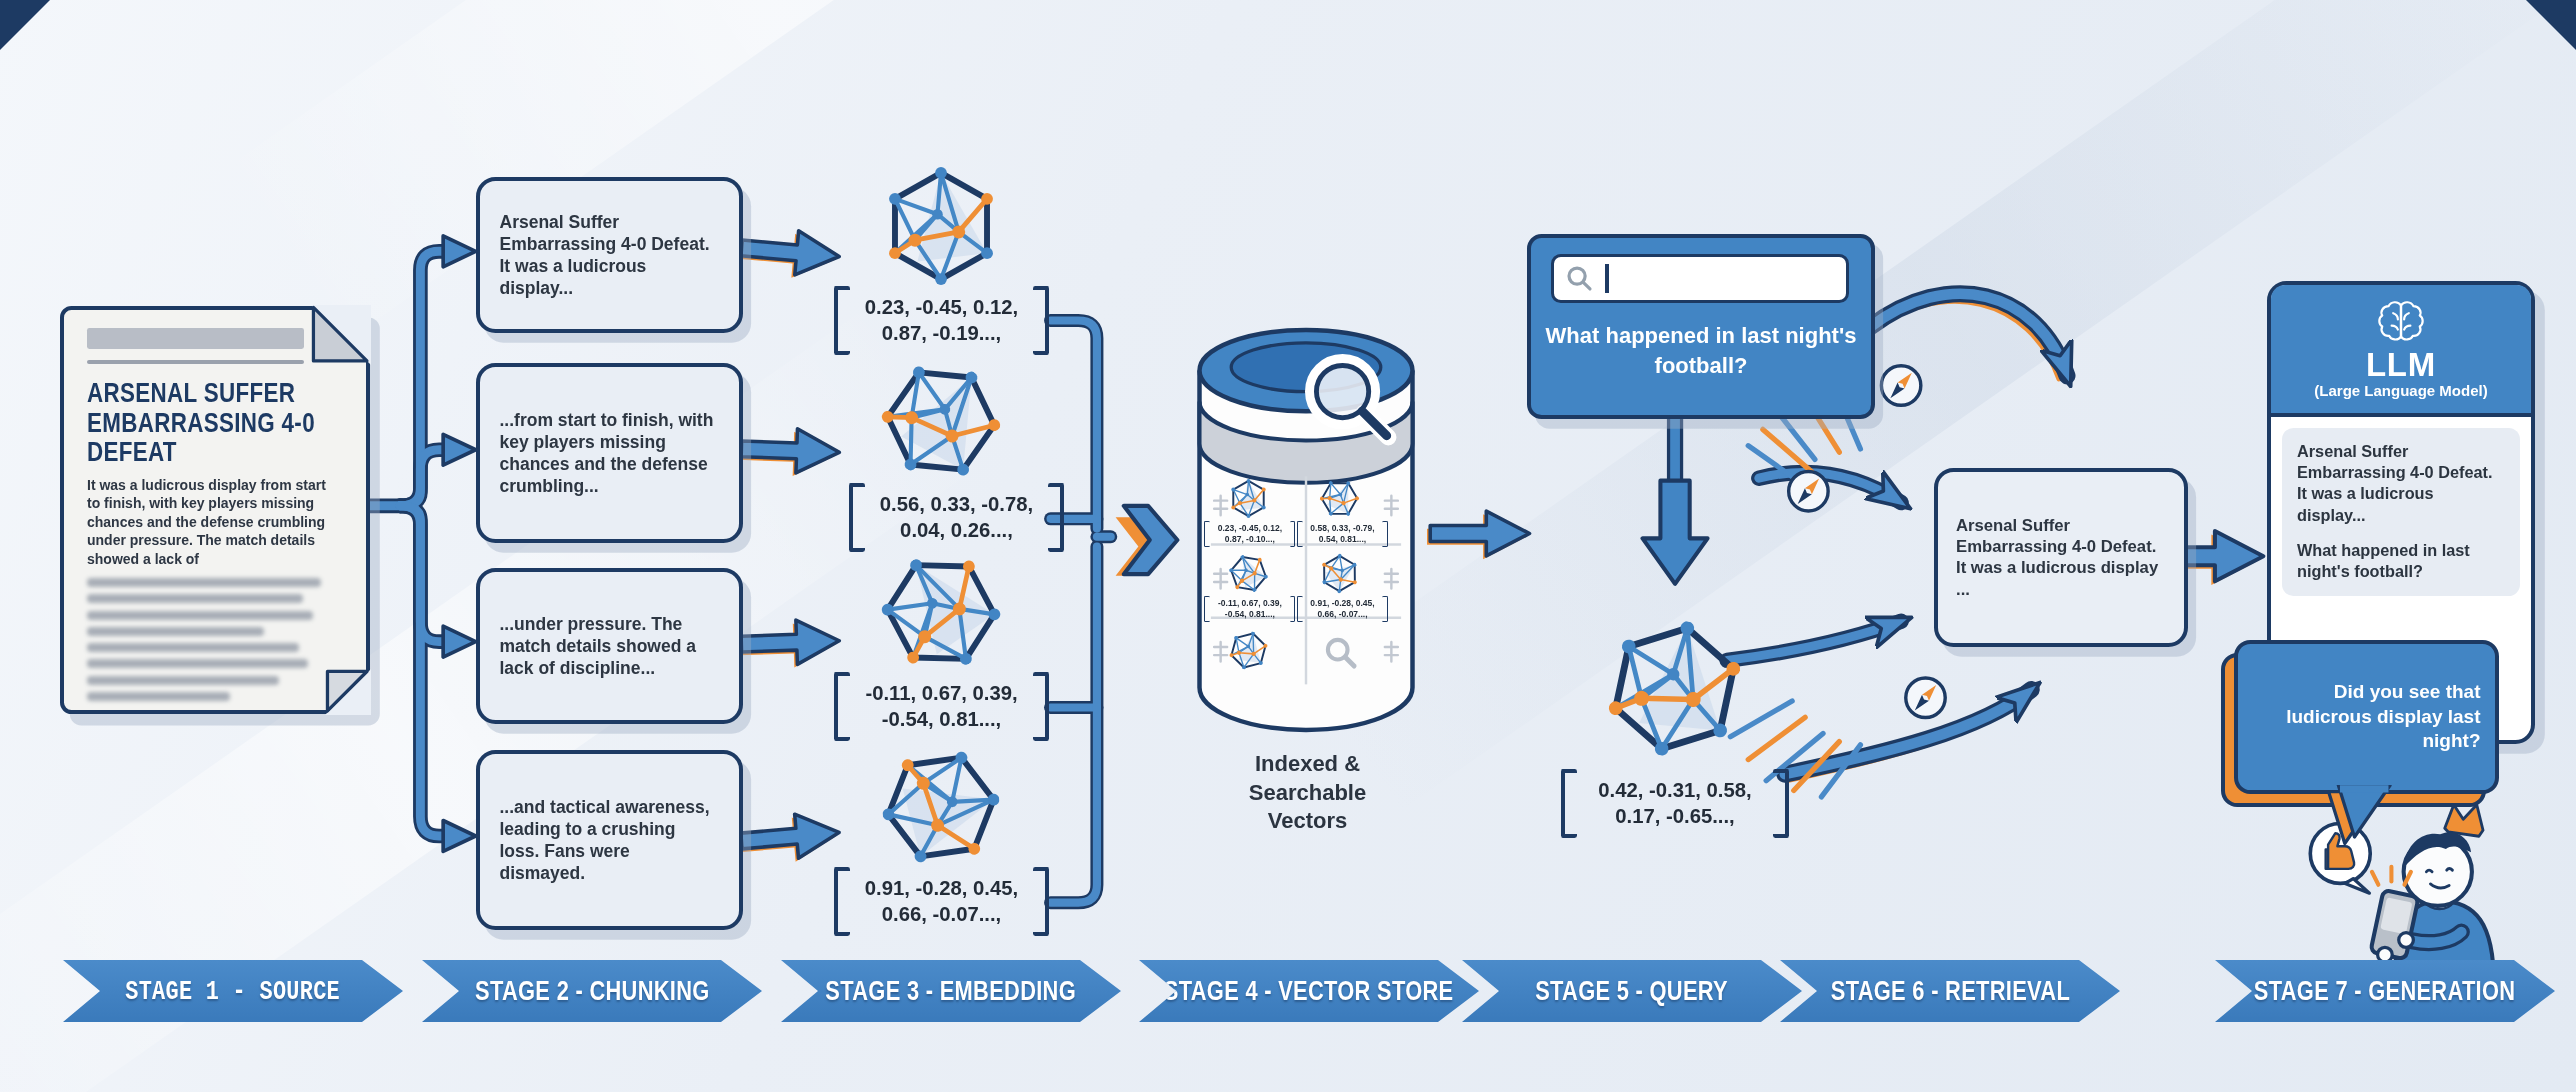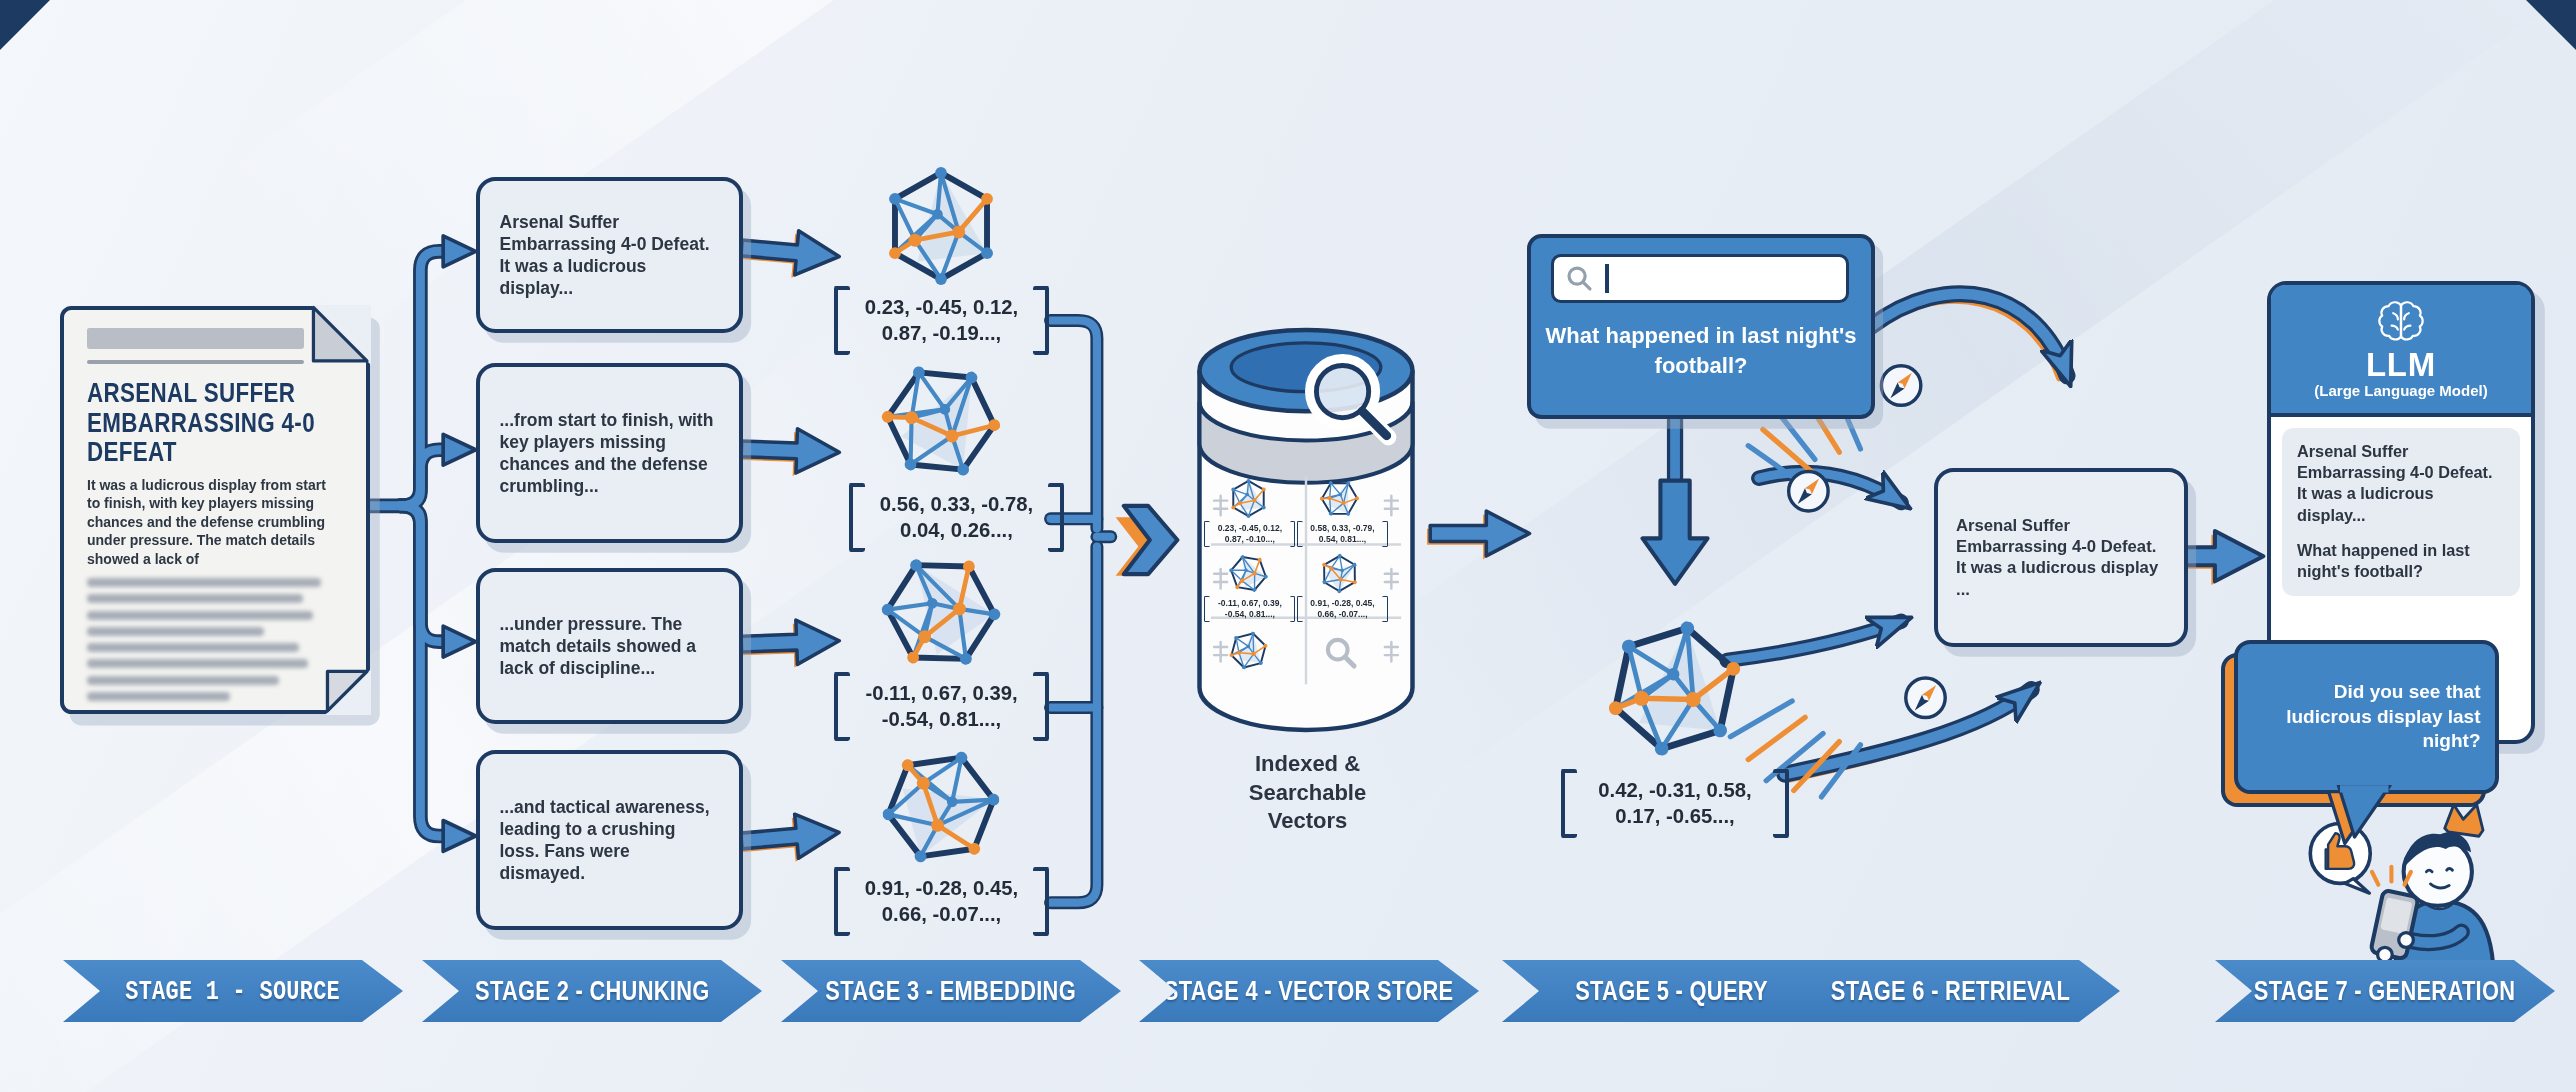--- a/index.html
+++ b/index.html
@@ -476,21 +476,21 @@
     </div>
   <div class="banner" style="left:422px;">
       <span>STAGE 2 - CHUNKING</span>
     </div>
   <div class="banner" style="left:781px;">
       <span>STAGE 3 - EMBEDDING</span>
     </div>
   <div class="banner" style="left:1139px;">
       <span>STAGE 4 - VECTOR STORE</span>
     </div>
-  <div class="banner" style="left:1502px;text-align:right;">
+  <div class="banner" style="left:1462px;text-align:right;">
       <span>STAGE 5 - QUERY</span>
     </div>
   <div class="banner" style="left:1780px;justify-content:center;">
       <span>STAGE 6 - RETRIEVAL</span>
     </div>
   <div class="banner" style="left:2215px;">
       <span>STAGE 7 - GENERATION</span>
     </div>
 
 </div>

